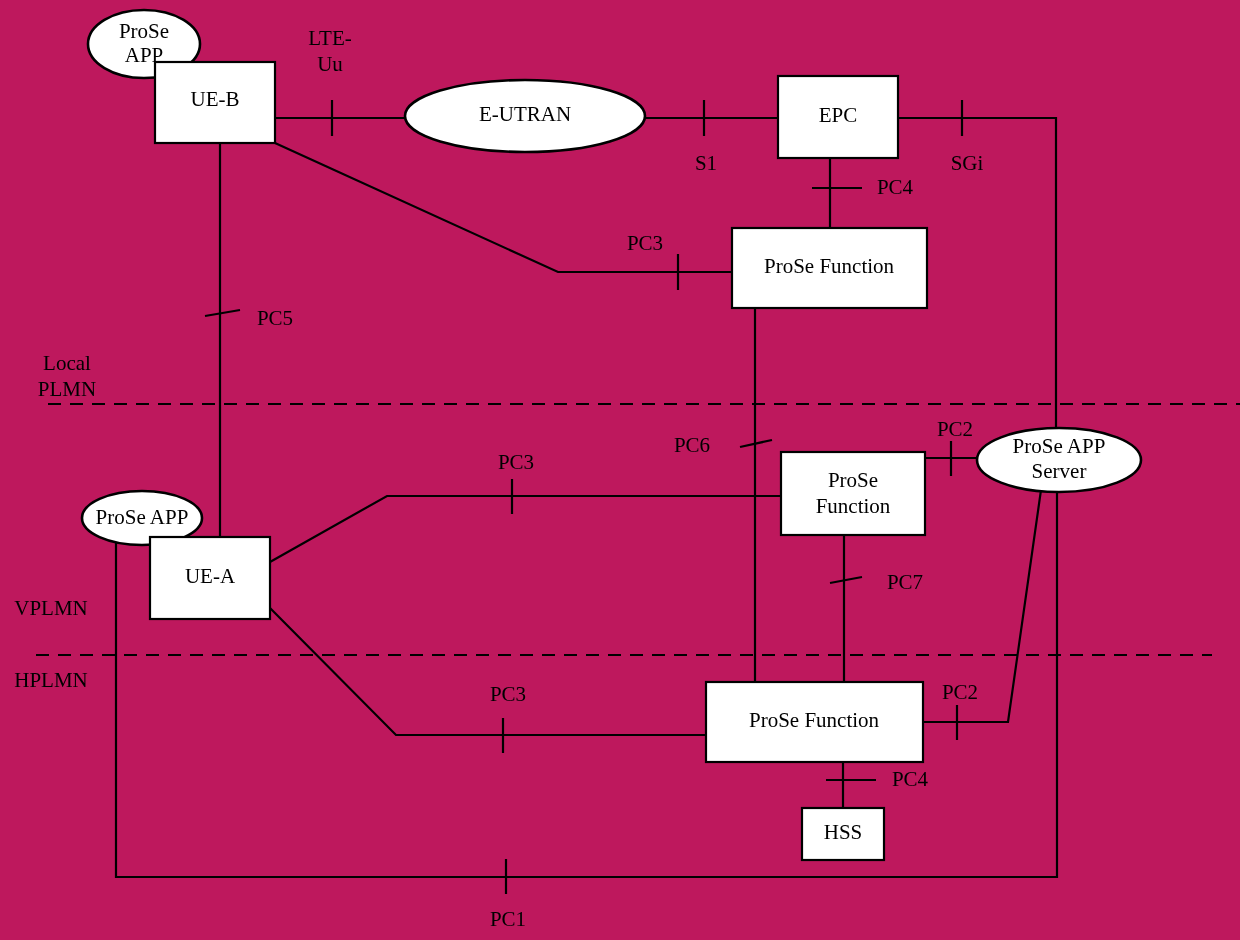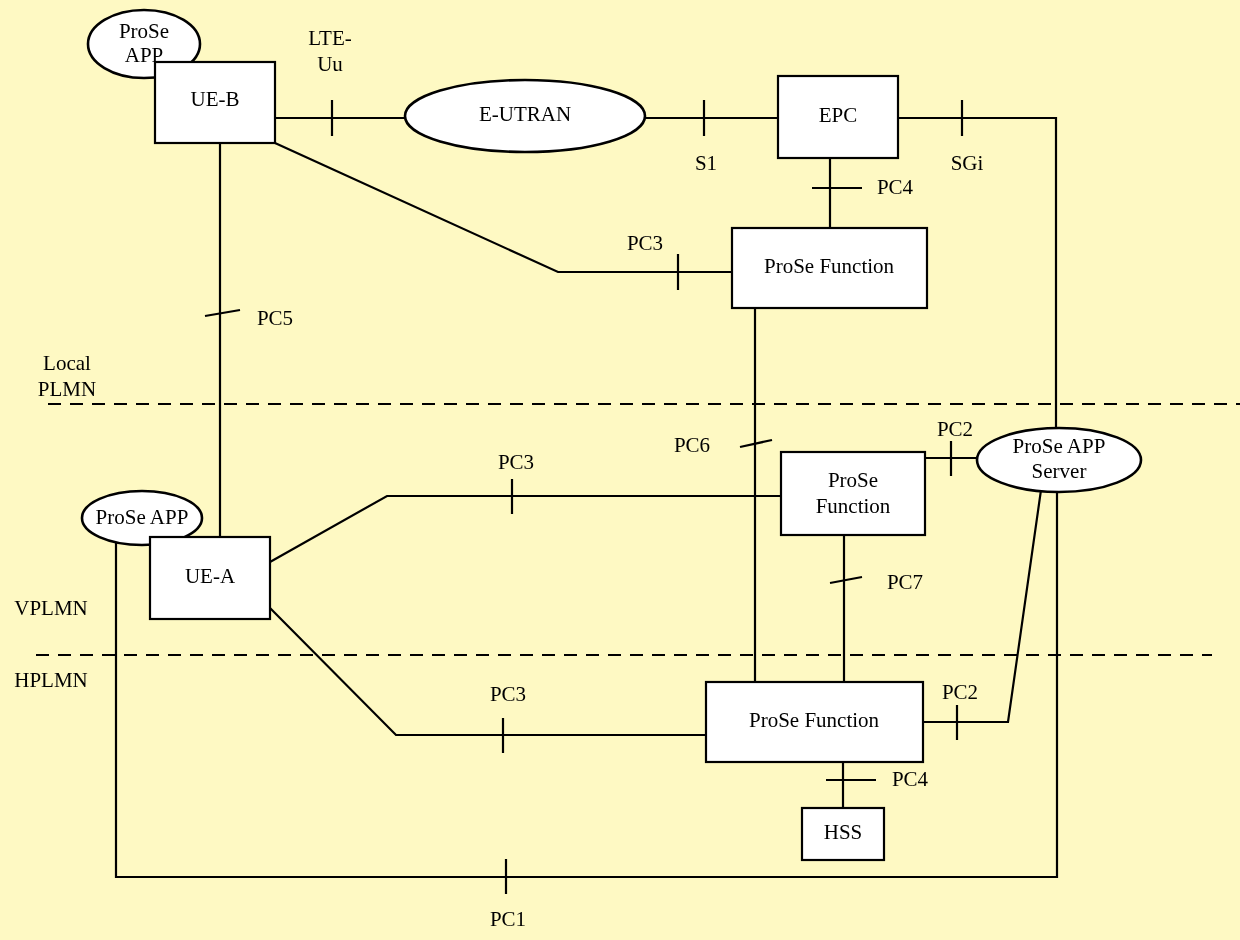--- a/index.html
+++ b/index.html
@@ -7,21 +7,21 @@
     padding: 0;
     background: #ffffff;
   }
   body {
     font-family: "Liberation Serif", "DejaVu Serif", serif;
   }
   #diagram-root {
     position: relative;
     width: 1240px;
     height: 940px;
-    background: #fef9c3;
+    background: #be185d;
     overflow: hidden;
   }
   svg#diagram-svg {
     position: absolute;
     top: 0;
     left: 0;
     width: 1240px;
     height: 940px;
   }
   .node-shape {

